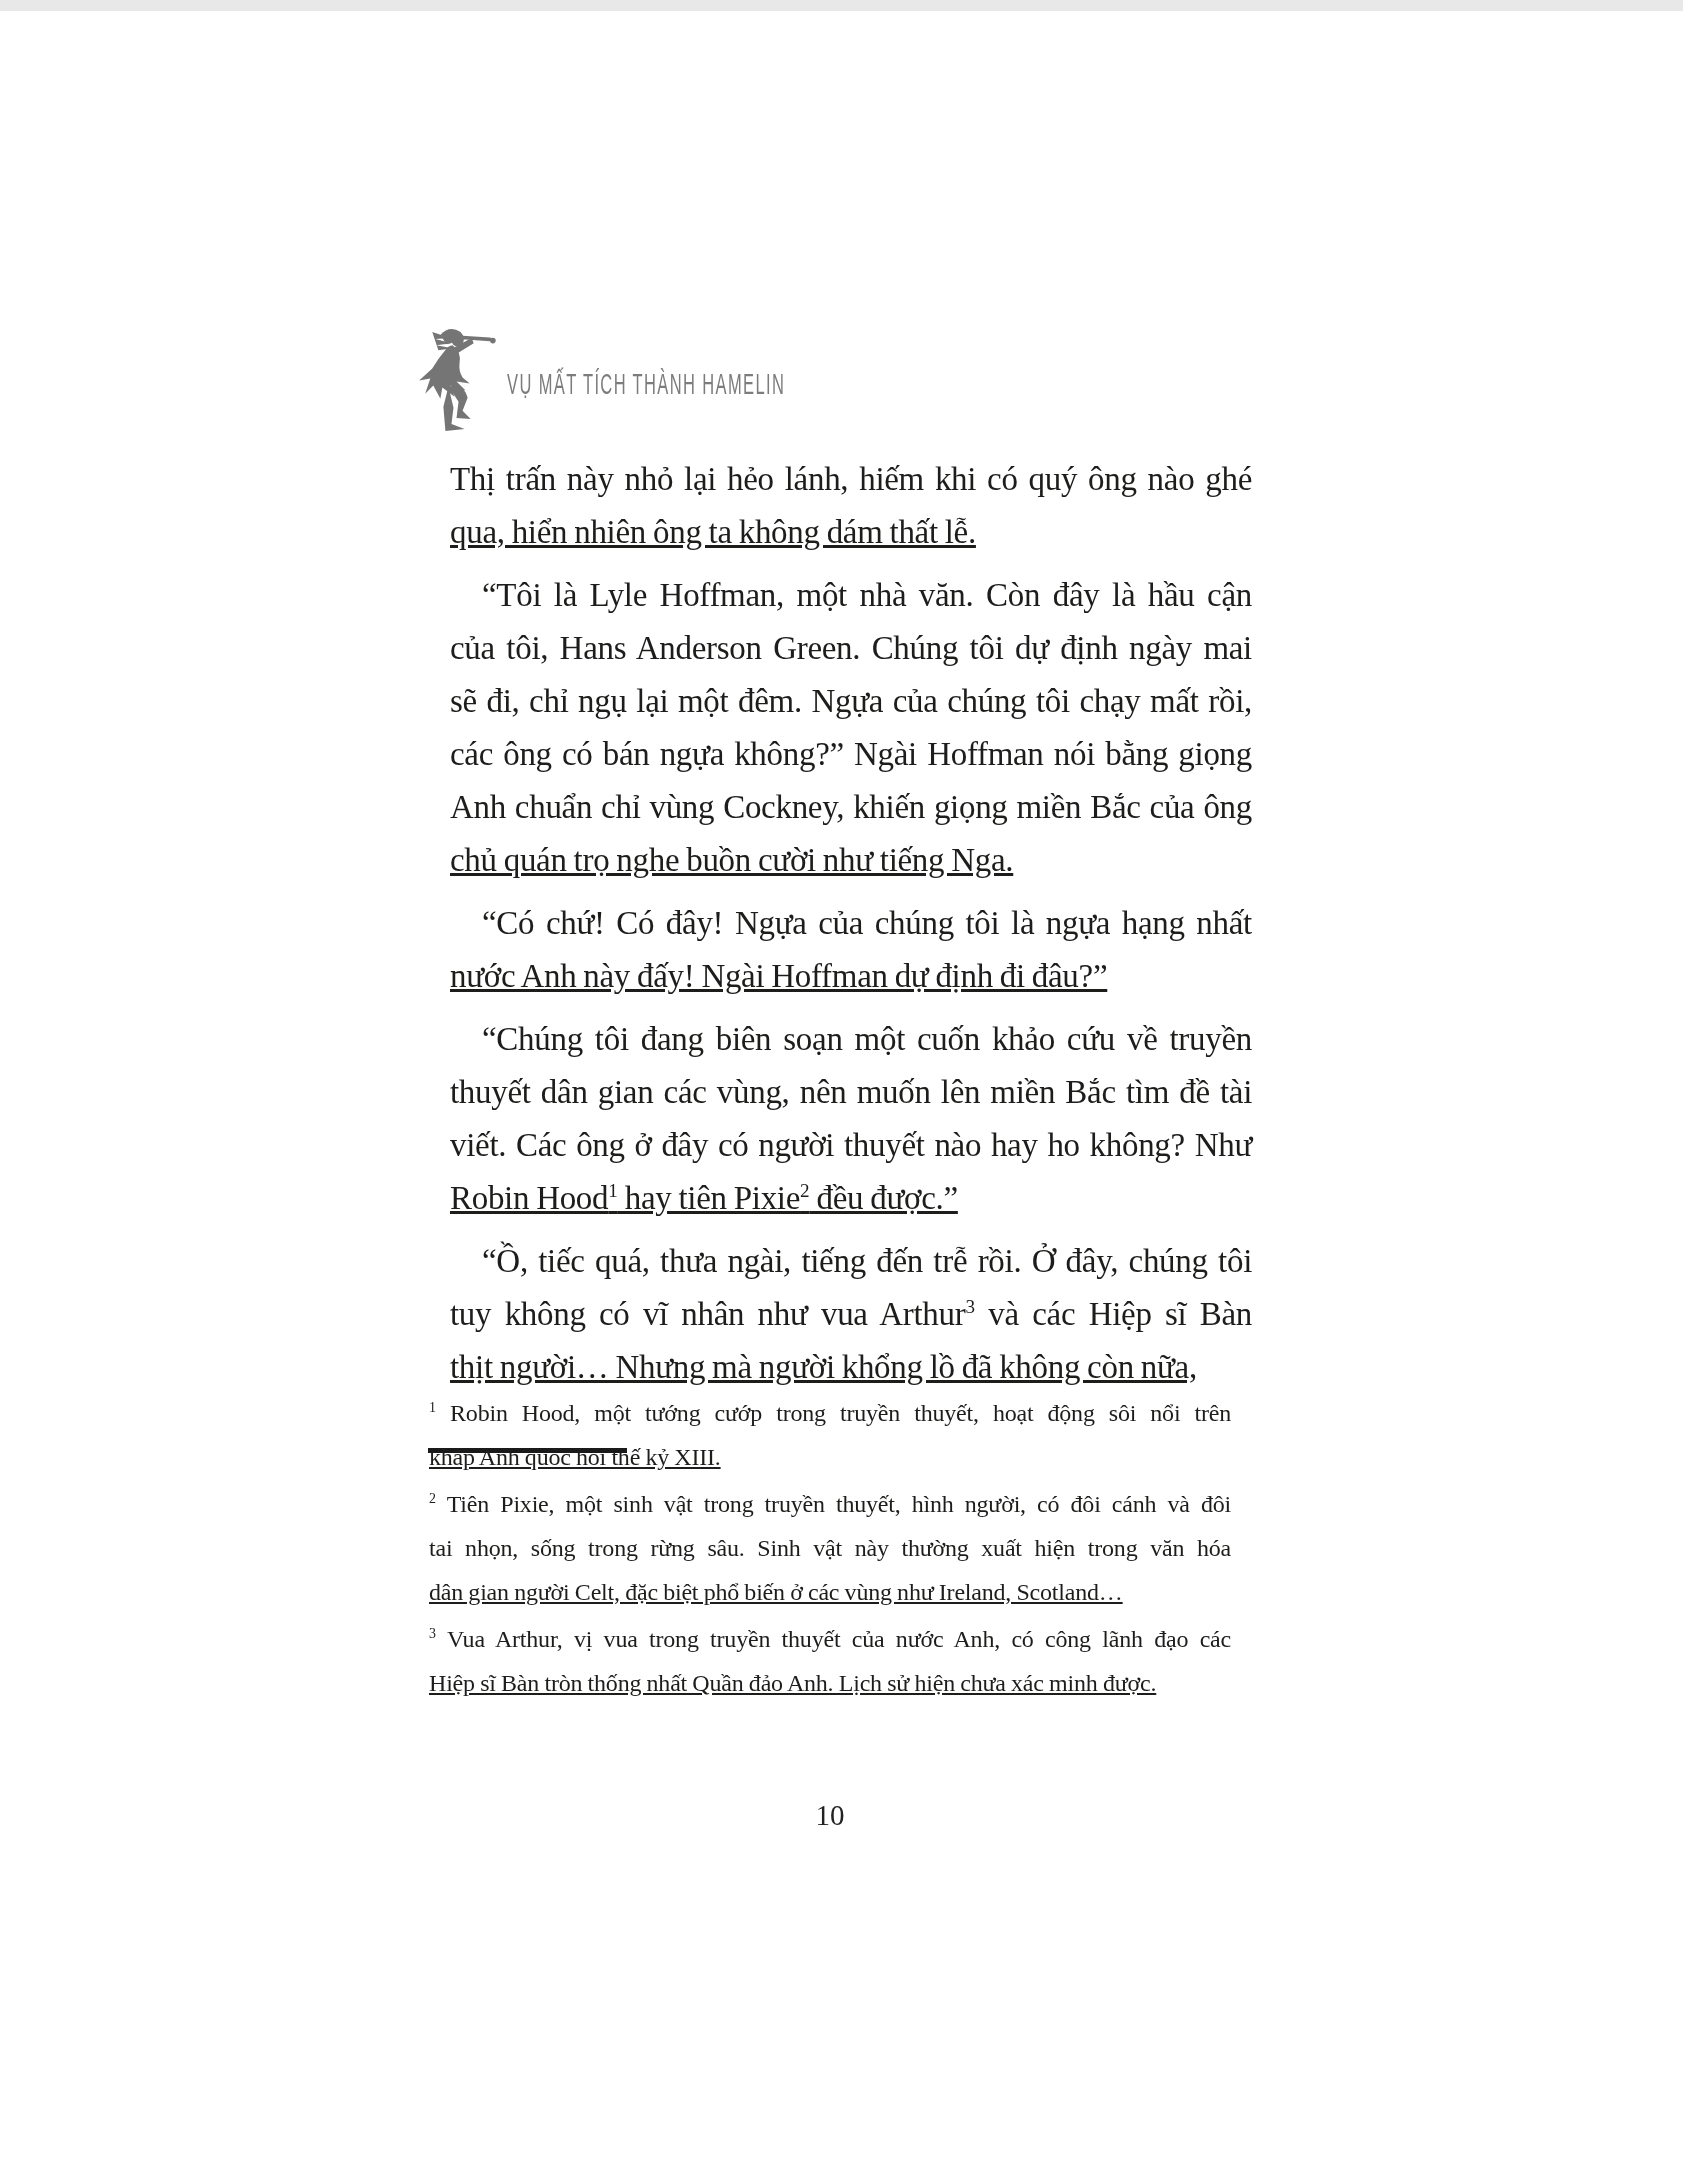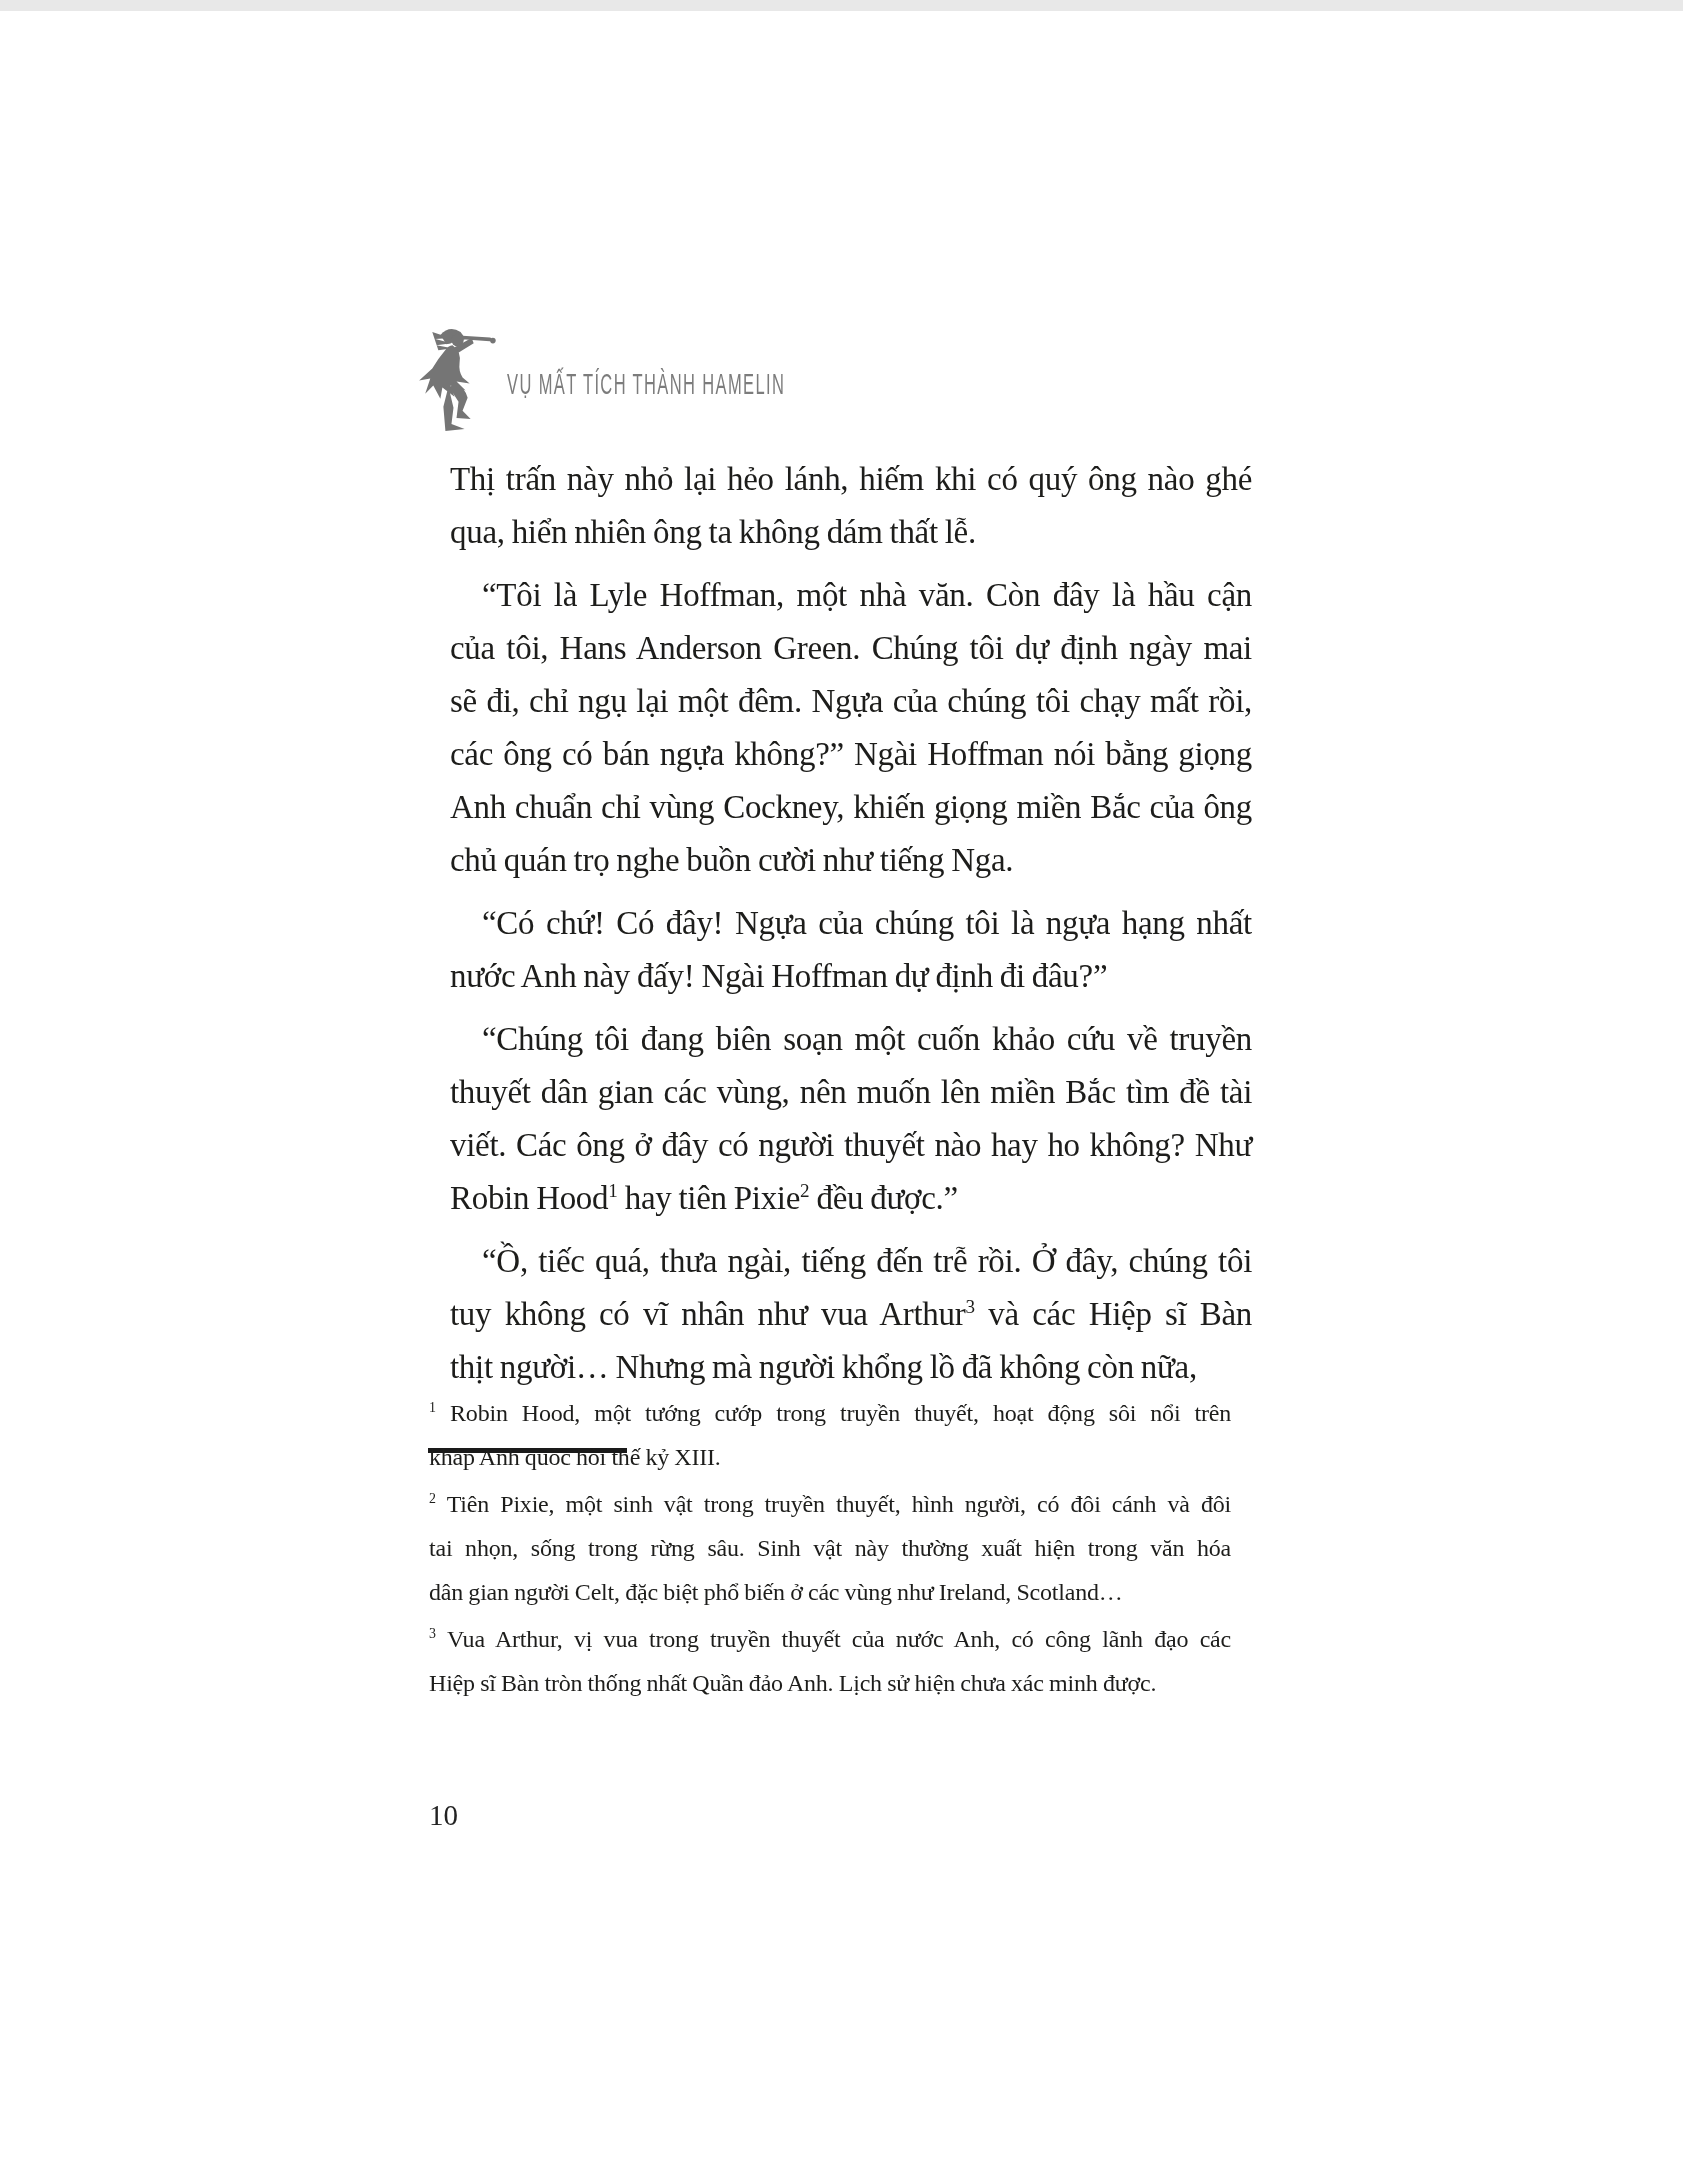--- a/index.html
+++ b/index.html
@@ -14,34 +14,34 @@
     font-family:"Liberation Sans", sans-serif;
     font-size:30px; line-height:34px; letter-spacing:2.5px;
     color:#7c7c7c; white-space:nowrap;
     transform:scaleX(0.55); transform-origin:left top;
   }
   .body-text {
     position:absolute; left:450px; top:442px; width:802px;
     font-size:33px; letter-spacing:-0.3px; word-spacing:-1px;
   }
   .line { line-height:53px; text-align:justify; text-align-last:justify; }
-  .line.final { text-align-last:left; }
+  .line.final { text-align-last:left;text-decoration:underline; }
   .line.indent { text-indent:32px; }
   .para + .para { margin-top:10px; }
   sup { font-size:0.58em; line-height:0; vertical-align:super; letter-spacing:0; }
   .fn-rule { position:absolute; left:428px; top:1437px; width:199px; height:5px; background:#1a1a1a; }
   .footnotes {
     position:absolute; left:429px; top:1380px; width:802px;
     font-size:24px; letter-spacing:-0.2px; word-spacing:-0.5px;
   }
   .footnotes .line { line-height:44px; }
   .fn + .fn { margin-top:3px; }
   .page-number {
     position:absolute; left:429px; top:1788px; width:802px;
-    font-size:29px; color:#222222;
+    text-align:center; font-size:29px; color:#222222;
   }
 </style>
 </head>
 <body>
 
 <div class="page">
 
   <svg class="header-icon" viewBox="0 0 100 112" xmlns="http://www.w3.org/2000/svg" aria-hidden="true">
     <g fill="#757575">
       <path d="M28 9 L46 15 L31 16 L47 20 L32 22 L48 25 L34 27 Z"></path>

